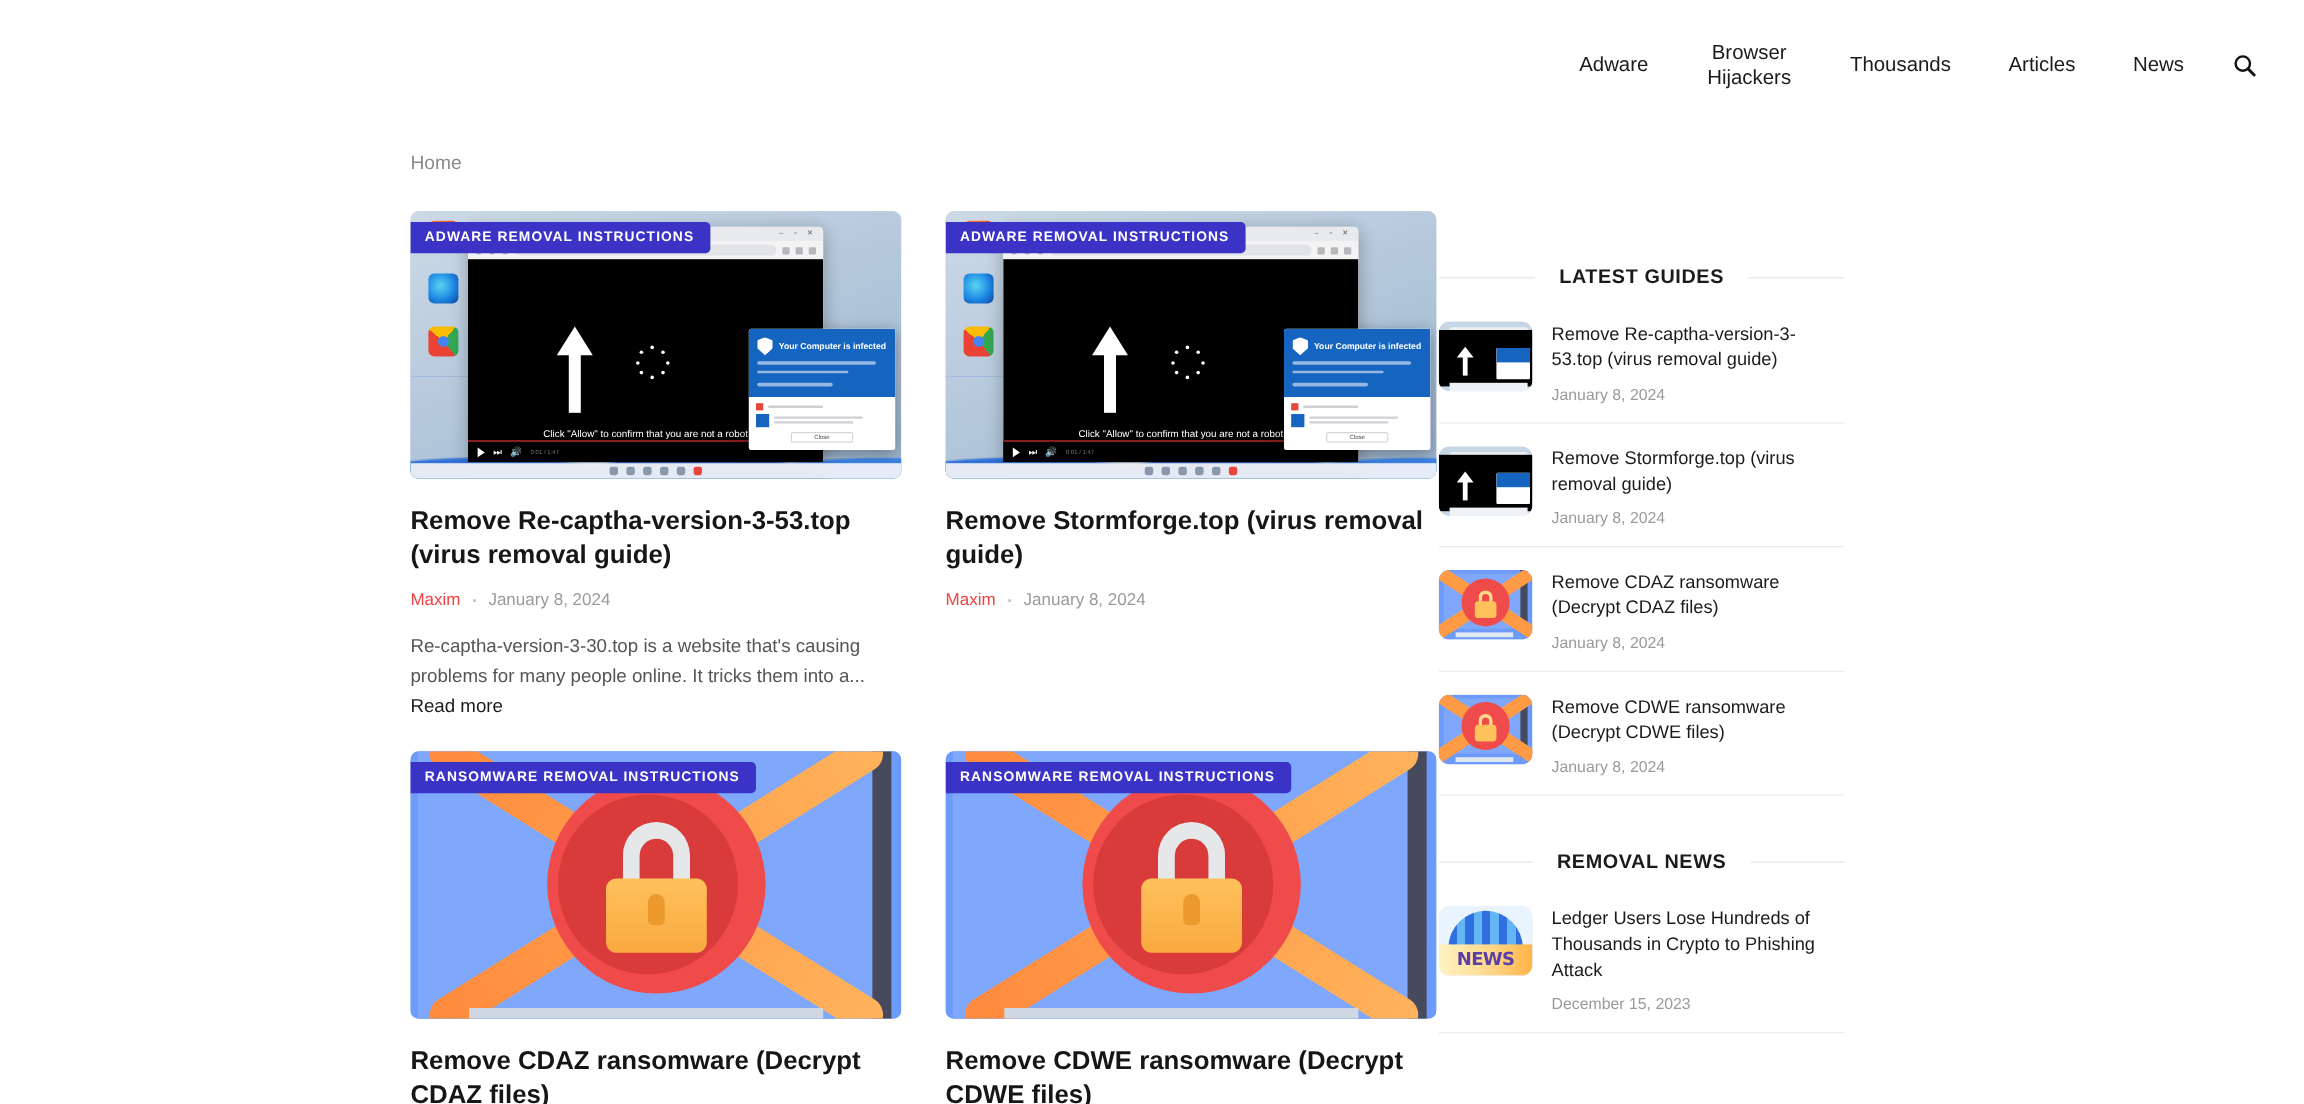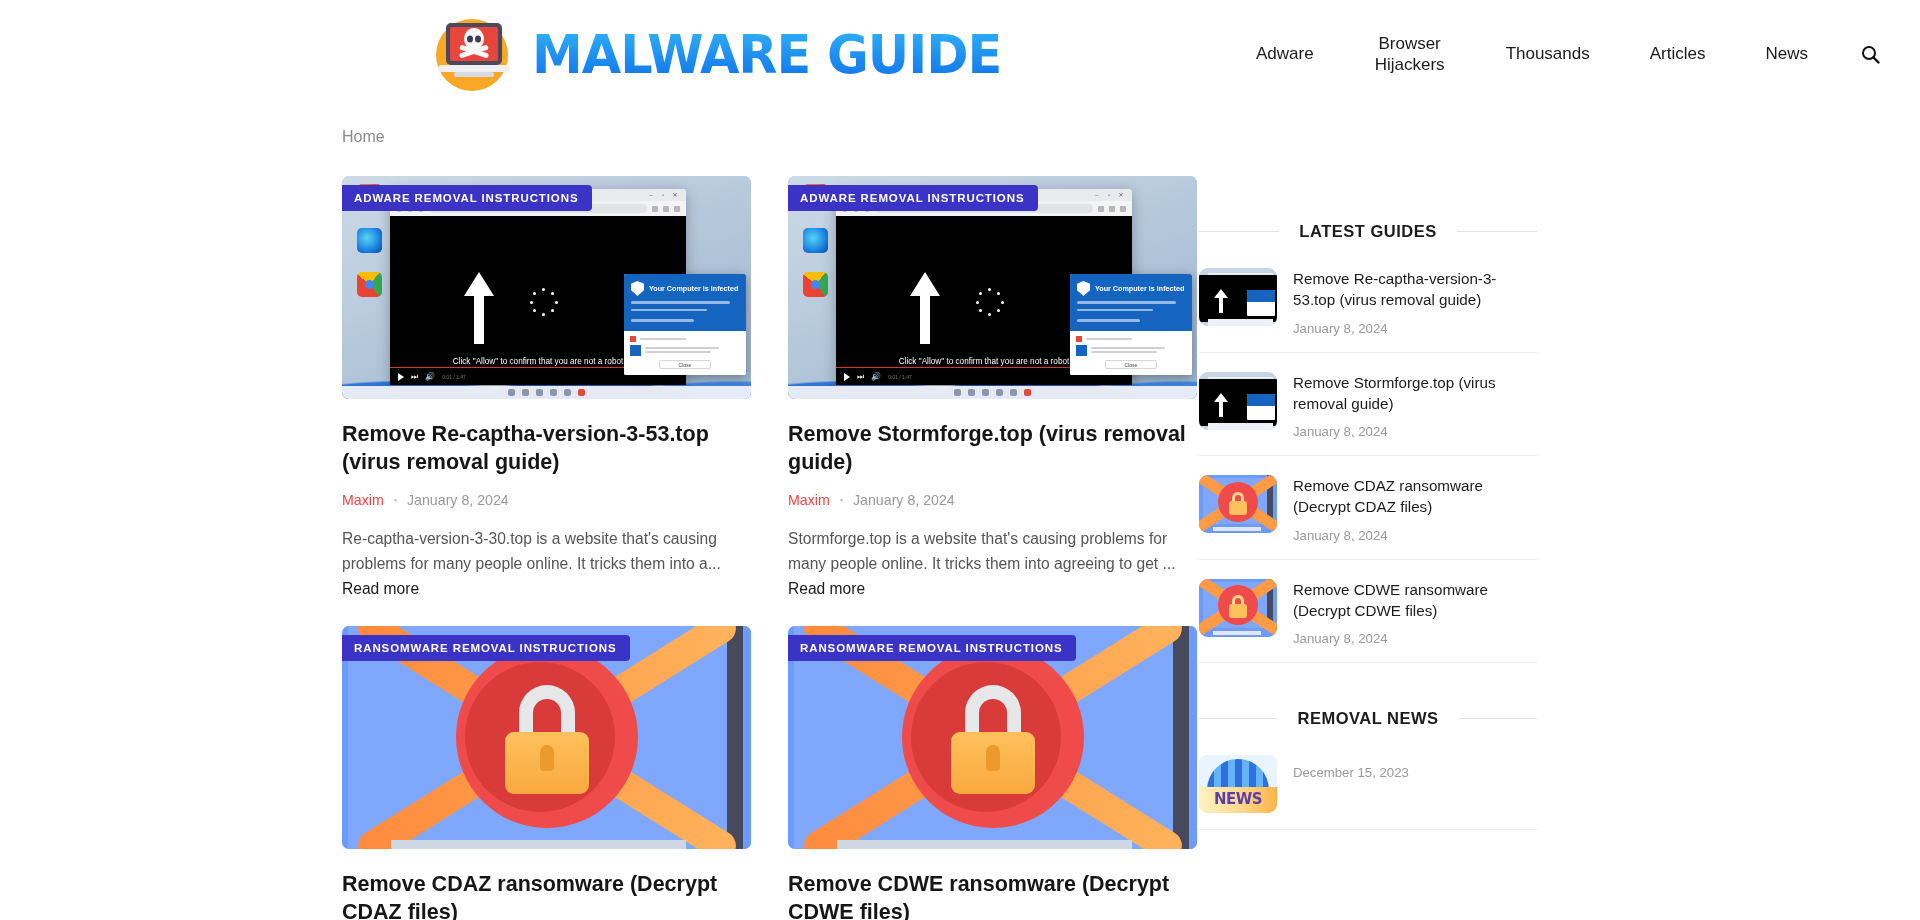--- a/index.html
+++ b/index.html
@@ -34,21 +34,21 @@
     font-family: "DejaVu Sans", sans-serif;
     font-stretch: condensed;
     background: linear-gradient(180deg,#35b6f7 0%,#1d8ef0 55%,#0f6fe8 100%);
     -webkit-background-clip: text; background-clip: text;
     color: transparent;
     transform: scaleX(1.05); transform-origin: left center;
     white-space: nowrap;
   }
   .main-nav {
     margin-left: auto; margin-right: 0;
-    display: flex; align-items: center; gap: 12px;
+    display: flex; align-items: center; gap: 0;
     padding-right: 24px;
   }
   .nav-item {
     font-size: 17px; color: #1b1b1b; padding: 0 24px;
     line-height: 1.25; text-align: center; white-space: nowrap;
     cursor: pointer;
   }
   .nav-item.two-line { max-width: 120px; white-space: normal; }
   .nav-search-btn {
     width: 52px; height: 40px; display: flex;
@@ -268,38 +268,20 @@
   .mini-news .band { position: absolute; left: 0; right: 0; bottom: 0; height: 26px;
     background: linear-gradient(90deg,#fff3c4 0%,#ffd88a 55%,#ffb347 100%); }
   .mini-news .band b { position: absolute; left: 0; right: 0; top: 3px; text-align: center;
     font-size: 15px; font-weight: 800; color: #5b3fa8; letter-spacing: -.5px;
     font-family: "DejaVu Sans", sans-serif; }
 </style>
 </head>
 <body>
 
 <header class="site-header">
-  <div class="logo-wrap">
-    <div class="logo-mark">
-      <div class="disc"></div>
-      <svg width="90" height="78" viewBox="0 0 90 78" style="position:absolute;left:0;top:0">
-        <rect x="18" y="8" width="56" height="42" rx="5" fill="#4a4a5e"></rect>
-        <rect x="22" y="12" width="48" height="34" rx="2" fill="#e8453c"></rect>
-        <ellipse cx="46" cy="24" rx="10" ry="11" fill="#f7f7f7"></ellipse>
-        <ellipse cx="42" cy="24" rx="3" ry="3.6" fill="#3b3b4d"></ellipse>
-        <ellipse cx="50" cy="24" rx="3" ry="3.6" fill="#3b3b4d"></ellipse>
-        <rect x="43.5" y="31" width="5" height="4" rx="1.6" fill="#f7f7f7"></rect>
-        <rect x="31" y="34" width="30" height="5" rx="2.5" fill="#f7f7f7" transform="rotate(18 46 37)"></rect>
-        <rect x="31" y="34" width="30" height="5" rx="2.5" fill="#f7f7f7" transform="rotate(-18 46 37)"></rect>
-        <rect x="10" y="50" width="72" height="7" rx="3.5" fill="#eef0f3"></rect>
-        <rect x="26" y="57" width="40" height="5" rx="2.5" fill="#d8dbe2"></rect>
-      </svg>
-    </div>
-    <div class="logo-title">MALWARE GUIDE</div>
-  </div>
 
   <nav class="main-nav">
     <div class="nav-item">Adware</div>
     <div class="nav-item two-line">Browser Hijackers</div>
     <div class="nav-item">Thousands</div>
     <div class="nav-item">Articles</div>
     <div class="nav-item">News</div>
     <div class="nav-search-btn">
       <svg width="19" height="19" viewBox="0 0 19 19">
         <circle cx="8" cy="8" r="6" fill="none" stroke="#111" stroke-width="2"></circle>
@@ -495,24 +477,20 @@
               <i style="background:#e8453c"></i>
           </div>
           <div class="badge">ADWARE REMOVAL INSTRUCTIONS</div>
         </div>
         <h2 class="card-title">Remove Stormforge.top (virus removal guide)</h2>
         <div class="card-meta">
           <span class="author">Maxim</span>
           <span class="sep">▪</span>
           <span class="date">January 8, 2024</span>
         </div>
-        <p class="card-excerpt">
-          <span>Stormforge.top is a website that's causing problems for many people online. It tricks them into agreeing to get ...</span>
-          <span class="more">Read more</span>
-        </p>
       </article>
 
       <article class="card">
         <div class="thumb">
           <div class="rw">
             <div class="screen"></div>
               <div class="bezel"></div>
               <div class="bezel2"></div>
             <div class="x1"></div>
               <div class="x2"></div>
@@ -656,19 +634,20 @@
       <div class="sb-item">
         <div class="sb-thumb">
           <div class="mini-news">
             <div class="globe"></div>
             <div class="band">
                 <b>NEWS</b>
               </div>
           </div>
         </div>
         <div class="sb-body">
+          <div class="sb-title">Ledger Users Lose Hundreds of Thousands in Crypto to Phishing Attack</div>
           <div class="sb-date">December 15, 2023</div>
         </div>
       </div>
     </div>
 
   </aside>
 </div>
 
 </body></html>

